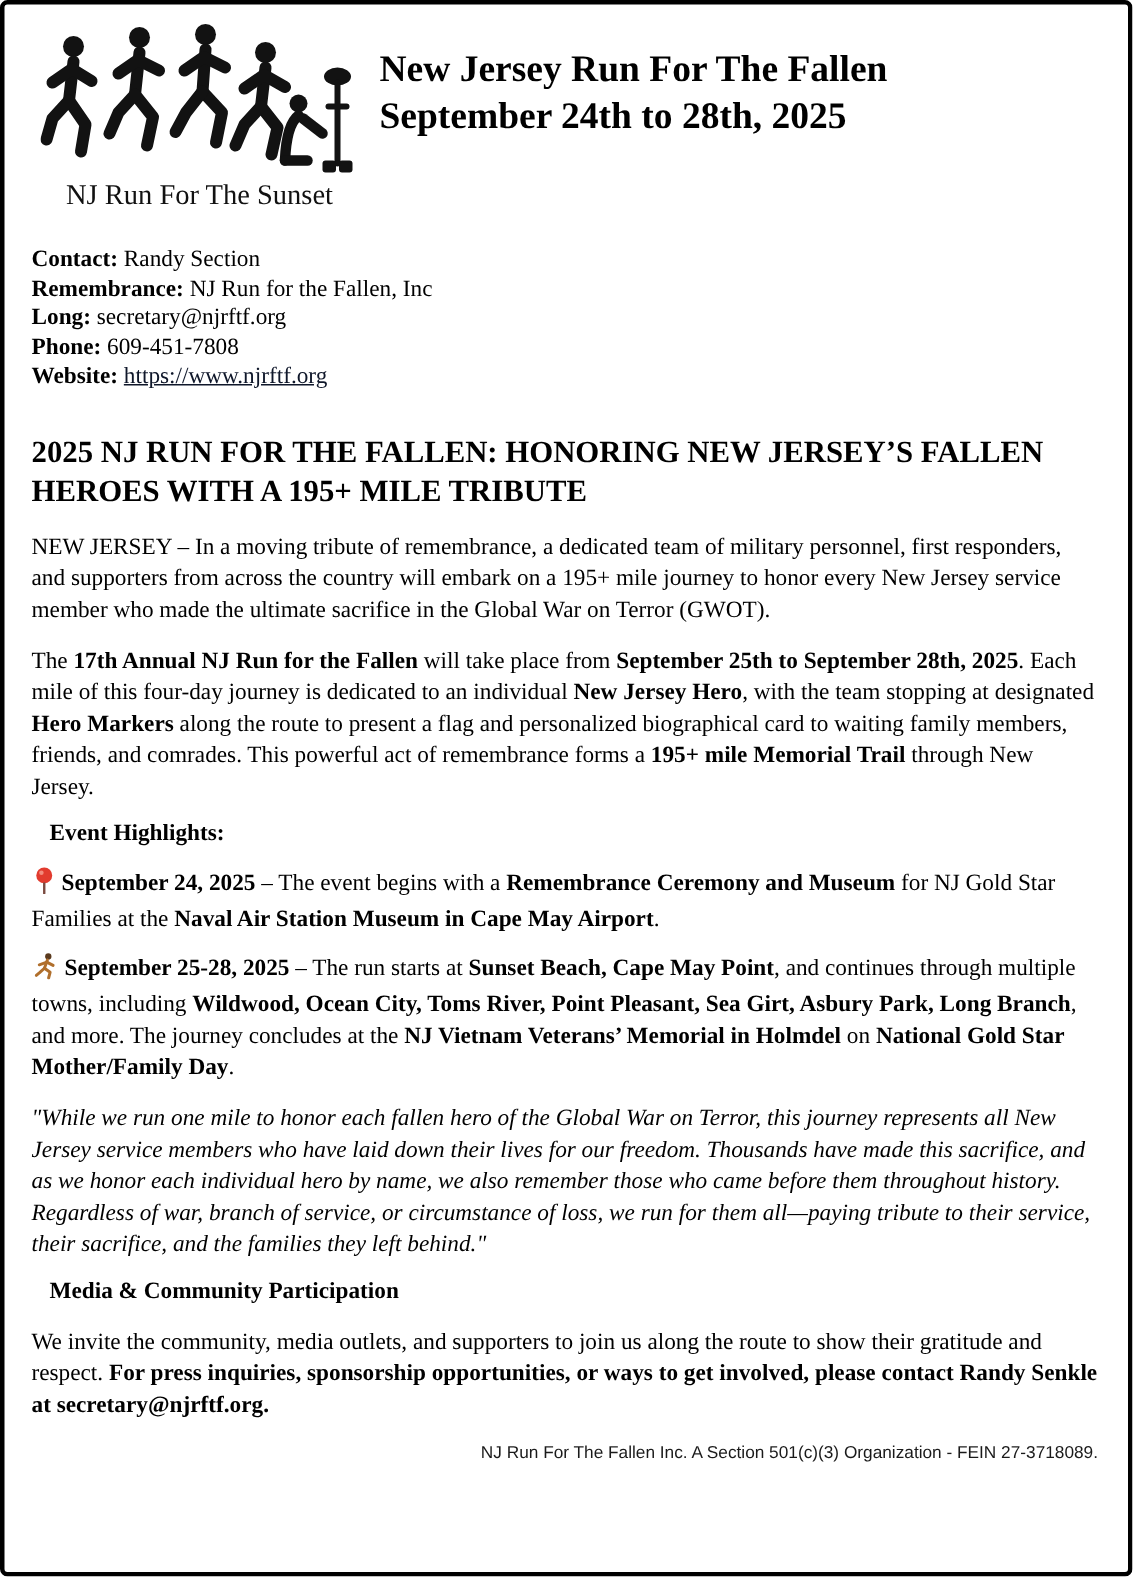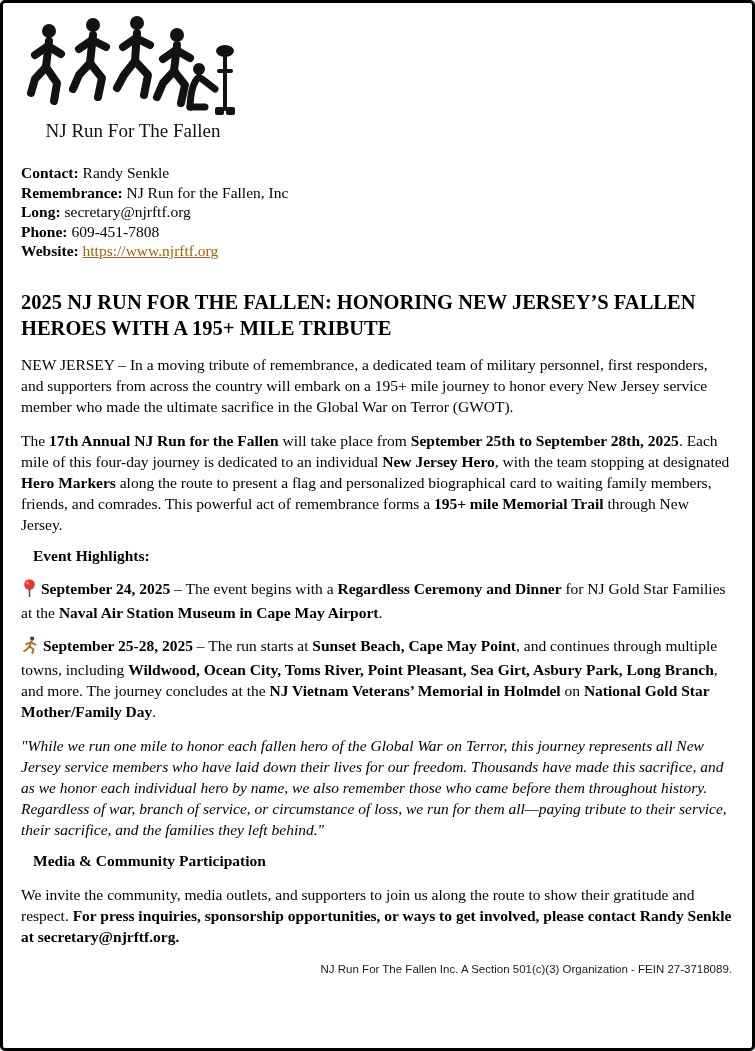--- a/index.html
+++ b/index.html
@@ -22,21 +22,21 @@
   .logo-caption{
     font-family:"Liberation Serif", serif;
     font-size:19px;line-height:20px;color:#111;margin-top:-2px;white-space:nowrap;
   }
   .title-block{margin-left:14px;margin-top:16px;}
   .title-line{font-weight:bold;font-size:25px;line-height:31px;}
   
   .contact{margin-top:22px;}
   .contact-row{font-size:15.5px;line-height:19.5px;}
   .contact-row b{font-weight:bold;text-align:center;}
-  .website-link{color:#a16207;text-decoration:underline;cursor:pointer;}
+  .website-link{color:#0f172a;text-decoration:underline;cursor:pointer;}
   
   .headline{
     margin-top:28px;
     font-weight:bold;font-size:20.5px;line-height:26px;
     max-width:700px;
   }
   p.body{font-size:15.5px;line-height:21px;margin:13px 0 0 0;}
   .sub-heading{
     font-size:15.5px;line-height:21px;font-weight:bold;
     margin-top:10px;padding-left:12px;
@@ -104,45 +104,49 @@
 
             <g stroke-width="4">
               <ellipse cx="198" cy="36" rx="9" ry="6" fill="#121212" stroke="none"></ellipse>
               <path d="M198 40 L198 94"></path>
               <path d="M192 56 L204 56"></path>
               <rect x="188" y="92" width="9" height="8" rx="2" fill="#121212" stroke="none"></rect>
               <rect x="199" y="92" width="9" height="8" rx="2" fill="#121212" stroke="none"></rect>
             </g>
           </svg>
         </span>
-        <div class="logo-caption">NJ Run For The Fallen</div>
+        <div class="logo-caption">NJ Run For The Sunset</div>
+      </div>
+      <div class="title-block">
+        <div class="title-line">New Jersey Run For The Fallen</div>
+        <div class="title-line">September 24th to 28th, 2025</div>
       </div>
     </div>
 
     <div class="contact">
-      <div class="contact-row"><b>Contact:</b><span> Randy Senkle</span></div>
+      <div class="contact-row"><b>Contact:</b><span> Randy Section</span></div>
       <div class="contact-row"><b>Remembrance:</b><span> NJ Run for the Fallen, Inc</span></div>
       <div class="contact-row"><b>Long:</b><span> secretary@njrftf.org</span></div>
       <div class="contact-row"><b>Phone:</b><span> 609-451-7808</span></div>
       <div class="contact-row"><b>Website:</b><span> </span><a class="website-link">https://www.njrftf.org</a></div>
     </div>
 
     <div class="headline">2025 NJ RUN FOR THE FALLEN: HONORING NEW JERSEY’S FALLEN HEROES WITH A 195+ MILE TRIBUTE</div>
 
     <p class="body"><span>NEW JERSEY – In a moving tribute of remembrance, a dedicated team of military personnel, first responders, and supporters from across the country will embark on a 195+ mile journey to honor every New Jersey service member who made the ultimate sacrifice in the Global War on Terror (GWOT).</span></p>
 
     <p class="body"><span>The </span><b>17th Annual NJ Run for the Fallen</b><span> will take place from </span><b>September 25th to September 28th, 2025</b><span>. Each mile of this four-day journey is dedicated to an individual </span><b>New Jersey Hero</b><span>, with the team stopping at designated </span><b>Hero Markers</b><span> along the route to present a flag and personalized biographical card to waiting family members, friends, and comrades. This powerful act of remembrance forms a </span><b>195+ mile Memorial Trail</b><span> through New Jersey.</span></p>
 
     <div class="sub-heading">Event Highlights:</div>
 
     <div class="highlight"><span class="icon"><svg width="13" height="18" viewBox="0 0 13 18">
             <circle cx="6.5" cy="5.6" r="5.3" fill="#e23b2e"></circle>
             <circle cx="4.6" cy="3.9" r="1.5" fill="#f28b7d"></circle>
             <path d="M6.5 11 L6.5 17.5" stroke="#7a4a40" stroke-width="1.6" stroke-linecap="round"></path>
-          </svg></span><span><b>September 24, 2025</b><span> – The event begins with a </span><b>Regardless Ceremony and Dinner</b><span> for NJ Gold Star Families at the </span><b>Naval Air Station Museum in Cape May Airport</b><span>.</span></span></div>
+          </svg></span><span><b>September 24, 2025</b><span> – The event begins with a </span><b>Remembrance Ceremony and Museum</b><span> for NJ Gold Star Families at the </span><b>Naval Air Station Museum in Cape May Airport</b><span>.</span></span></div>
 
     <div class="highlight"><span class="icon"><svg width="15" height="18" viewBox="0 0 15 18">
             <circle cx="9.2" cy="2.6" r="2.1" fill="#5a3a1e"></circle>
             <g stroke="#b06f2c" stroke-width="2" stroke-linecap="round" stroke-linejoin="round" fill="none">
               <path d="M8.6 5 L6.6 10.5"></path>
               <path d="M3.2 8.2 L8.2 6.4 L12.4 8.6"></path>
               <path d="M6.6 10.5 L10.4 13.2 L9.4 17"></path>
               <path d="M6.6 10.5 L3.4 13.4 L1.2 15.2"></path>
             </g>
           </svg></span><span><b>September 25-28, 2025</b><span> – The run starts at </span><b>Sunset Beach, Cape May Point</b><span>, and continues through multiple towns, including </span><b>Wildwood, Ocean City, Toms River, Point Pleasant, Sea Girt, Asbury Park, Long Branch</b><span>, and more. The journey concludes at the </span><b>NJ Vietnam Veterans’ Memorial in Holmdel</b><span> on </span><b>National Gold Star Mother/Family Day</b><span>.</span></span></div>

